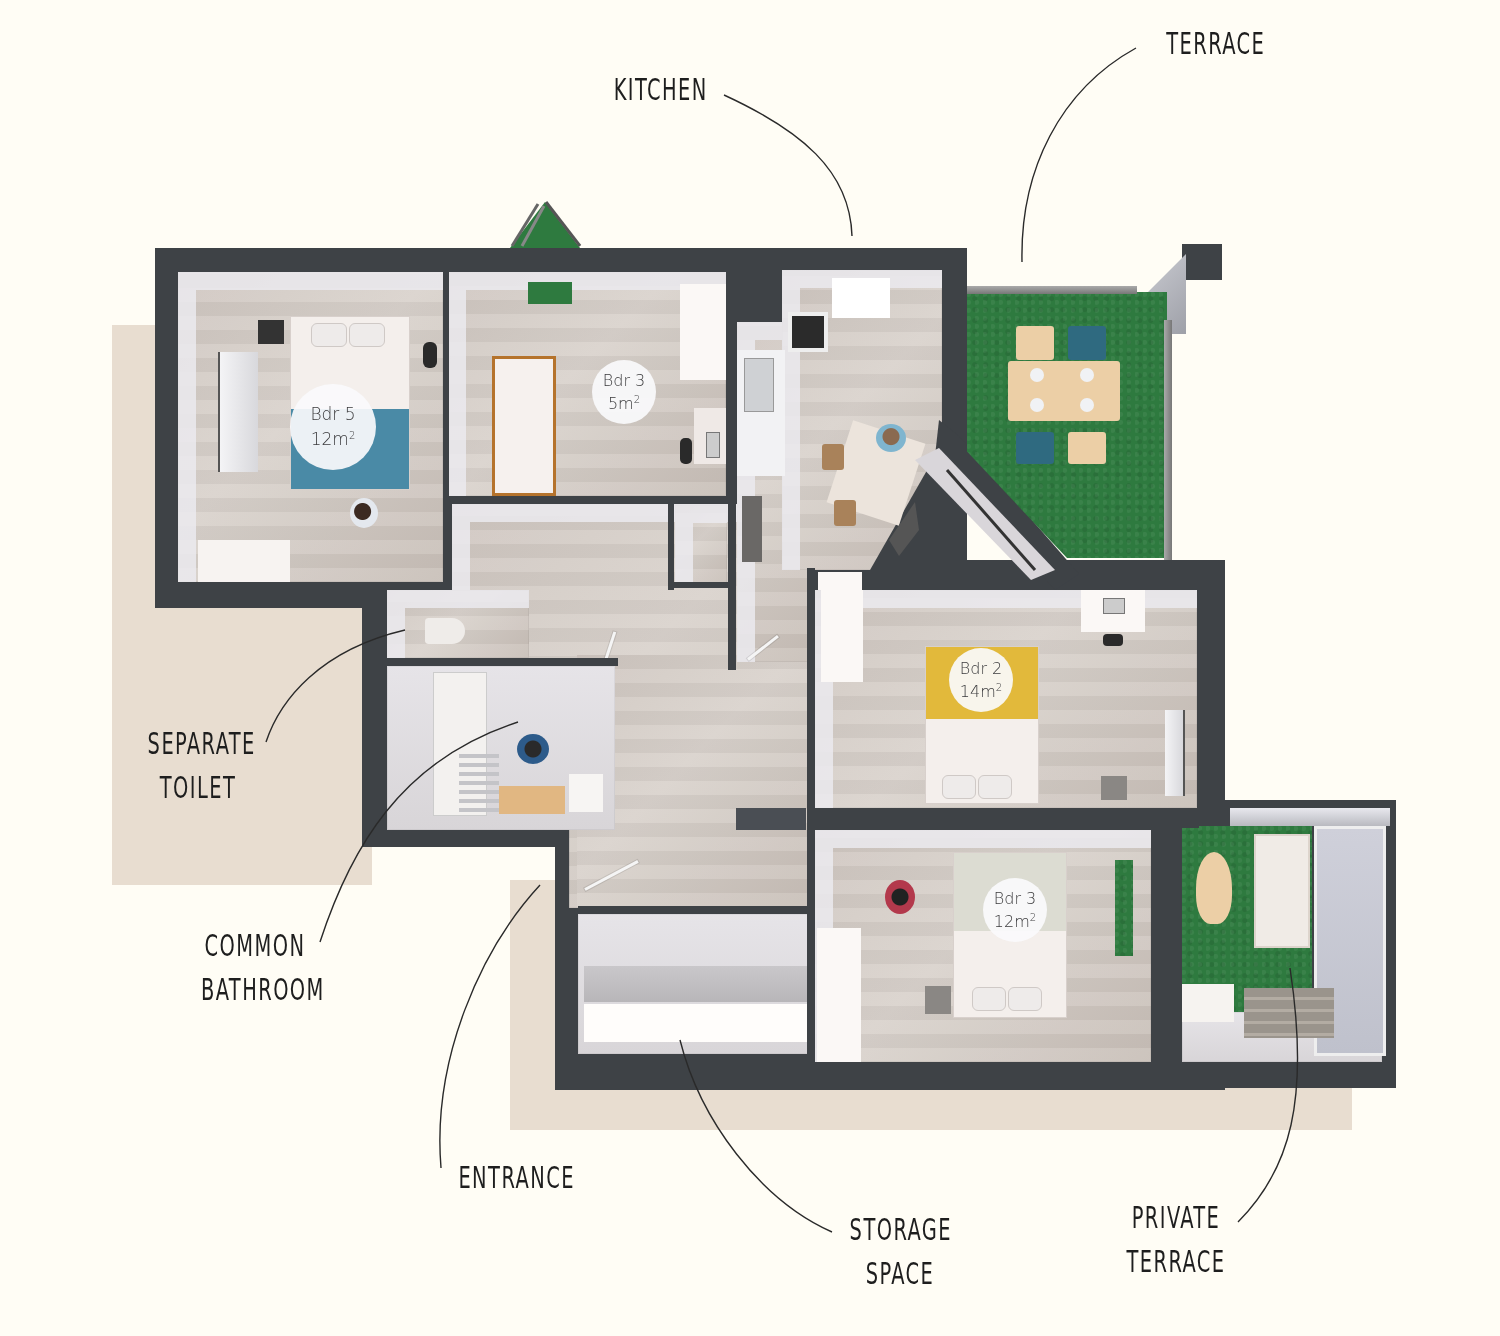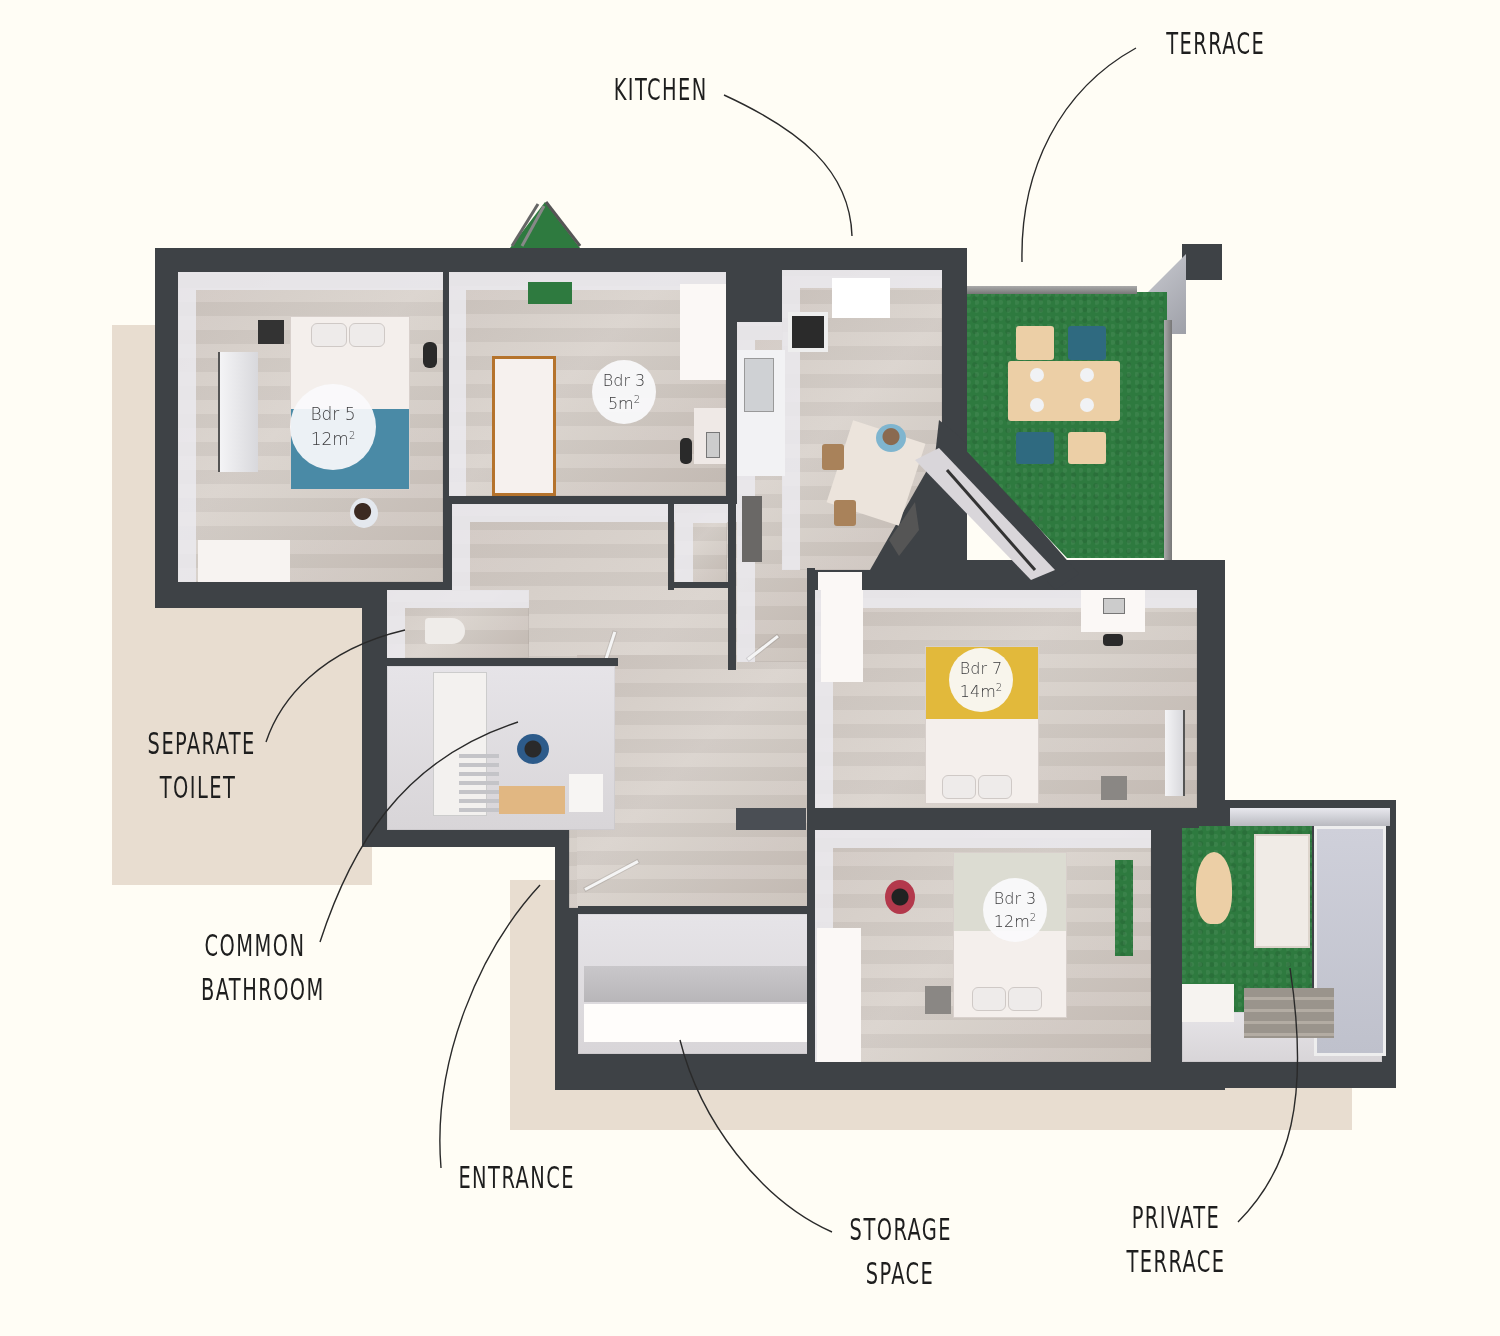--- a/index.html
+++ b/index.html
@@ -176,21 +176,21 @@
   <div class="furn" style="left:288px; top:8px; width:20px; height:14px; background:#ccc; border:1px solid #777;"></div>
   <div class="furn" style="left:288px; top:44px; width:20px; height:12px; background:#2a2a2a; border-radius:4px;"></div>
   <div class="furn bed" style="left:110px; top:56px; width:112px; height:156px;">
     <div class="abs" style="left:0; top:0; width:112px; height:72px; background:#e2b93b;"></div>
     <div class="pillow" style="left:16px; top:128px; width:32px; height:22px;"></div>
     <div class="pillow" style="left:52px; top:128px; width:32px; height:22px;"></div>
   </div>
   <div class="furn" style="left:286px; top:186px; width:26px; height:24px; background:#8a8784;"></div>
   <div class="abs" style="left:350px; top:120px; width:18px; height:86px; background:linear-gradient(90deg,#f4f4f6,#d8d8dc); border-right:2px solid #555;"></div>
   <div class="badge" style="left:134px; top:58px; width:64px; height:64px; font-size:16px; line-height:19px;">
-    <span>Bdr 7</span>
+    <span>Bdr 2</span>
     <span class="area"><span>14m</span><sup>2</sup></span>
   </div>
 </div>
 
 <div class="room" style="left:815px; top:830px; width:336px; height:232px;">
   <div class="furn" style="left:2px; top:98px; width:44px; height:134px; background:#fbf8f6;"></div>
   <div class="furn bed" style="left:138px; top:22px; width:112px; height:164px;">
     <div class="abs" style="left:0; top:0; width:112px; height:78px; background:#dcdcd2;"></div>
     <div class="pillow" style="left:18px; top:134px; width:32px; height:22px;"></div>
     <div class="pillow" style="left:54px; top:134px; width:32px; height:22px;"></div>

